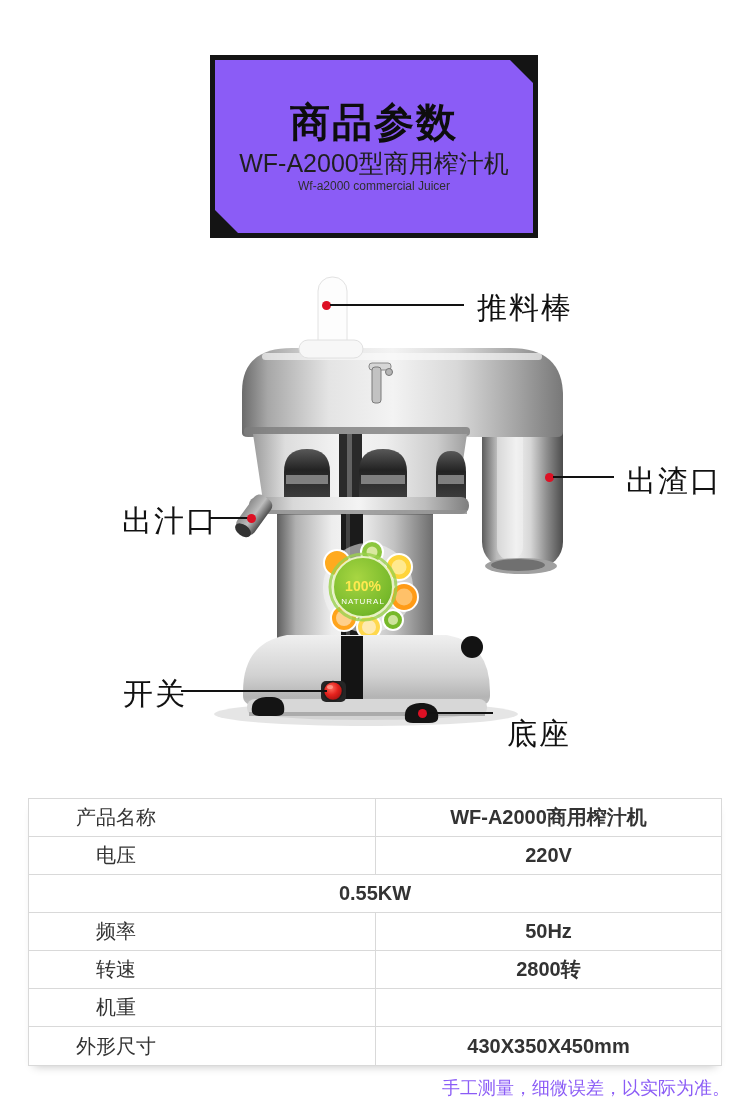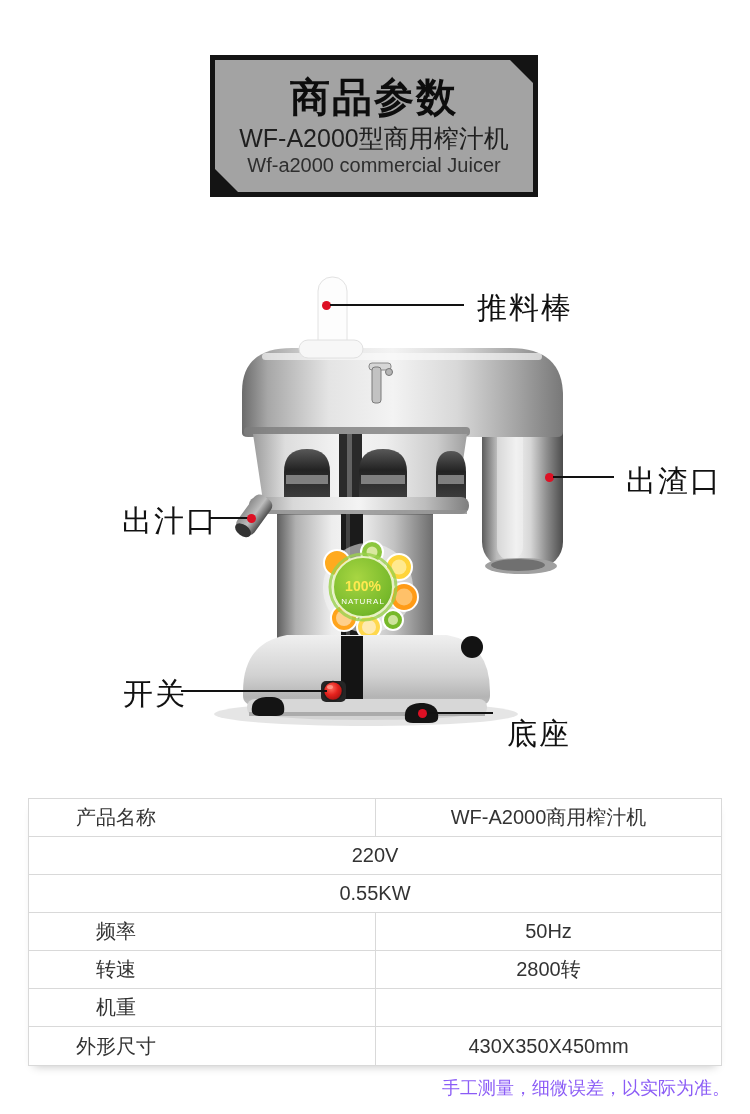--- a/index.html
+++ b/index.html
@@ -4,27 +4,27 @@
 <style>
   html,body{margin:0;padding:0;}
   body{
     width:750px;height:1114px;background:#ffffff;position:relative;overflow:hidden;
     font-family:"Liberation Sans","DejaVu Sans",sans-serif;
   }
   .page{position:relative;width:750px;height:1114px;background:#fff;}
 
   
   .badge{
-    position:absolute;left:210px;top:55px;width:328px;height:142px;
-    border:5px solid #141414;background:#a3a3a3;box-sizing:border-box;
+    position:absolute;left:210px;top:55px;width:328px;height:183px;
+    border:5px solid #141414;background:#8b5cf6;box-sizing:border-box;
     display:flex;flex-direction:column;align-items:center;justify-content:center;
   }
   .badge-title{font-size:40px;font-weight:900;color:#0d0d0d;letter-spacing:2px;line-height:1;}
   .badge-cn{font-size:25px;color:#1f1f1f;line-height:1;margin-top:9px;}
-  .badge-en{font-size:20px;color:#2e2e2e;line-height:1;margin-top:4px;}
+  .badge-en{font-size:12px;color:#2e2e2e;line-height:1;margin-top:4px;}
   .fold{position:absolute;width:25px;height:25px;background:#141414;}
   .fold-tr{top:-1px;right:-1px;clip-path:polygon(0 0,100% 0,100% 100%);}
   .fold-bl{bottom:-1px;left:-1px;clip-path:polygon(0 0,0 100%,100% 100%);}
 
   
   .figure-svg{position:absolute;left:0;top:0;width:750px;height:1114px;pointer-events:none;}
   .dot{position:absolute;width:9px;height:9px;border-radius:50%;background:#dd1024;}
   .cline{position:absolute;height:2px;background:#121212;}
   .clabel{position:absolute;font-size:30px;color:#111;line-height:1;white-space:nowrap;letter-spacing:2px;}
   .co1-dot{left:322px;top:301px;}   .co1-line{left:330px;top:304px;width:134px;}  .co1-label{left:477px;top:293px;}
@@ -37,21 +37,21 @@
   .spec{
     position:absolute;left:28px;top:798px;width:694px;box-sizing:border-box;
     border:1px solid #d9d9d9;background:#fff;
     box-shadow:0 6px 9px -6px rgba(0,0,0,0.25);
     text-align:right;
   }
   .t-row{display:flex;height:38px;border-bottom:1px solid #d9d9d9;box-sizing:border-box;}
   .t-row:last-child{border-bottom:none;}
   .t-cell{display:flex;align-items:center;justify-content:center;font-size:20px;color:#333;box-sizing:border-box;}
   .t-cell.label{width:347px;border-right:1px solid #d9d9d9;padding-right:172px;}
-  .t-cell.value{flex:1;}
+  .t-cell.value{flex:1;font-weight:bold;}
 
   .footer-note{position:absolute;top:1077px;right:20px;font-size:18px;color:#8b5cf6;line-height:22px;}
 </style>
 </head>
 <body>
 
 <div class="page">
 
   <div class="badge">
     <div class="fold fold-tr"></div>
@@ -240,20 +240,21 @@
   <div class="dot co5-dot"></div>
   <div class="cline co5-line"></div>
   <div class="clabel co5-label">底座</div>
 
   <div class="spec">
     <div class="t-row">
       <div class="t-cell label">产品名称</div>
       <div class="t-cell value">WF-A2000商用榨汁机</div>
     </div>
     <div class="t-row">
+      <div class="t-cell label">电压</div>
       <div class="t-cell value">220V</div>
     </div>
     <div class="t-row">
       <div class="t-cell value">0.55KW</div>
     </div>
     <div class="t-row">
       <div class="t-cell label">频率</div>
       <div class="t-cell value">50Hz</div>
     </div>
     <div class="t-row">

